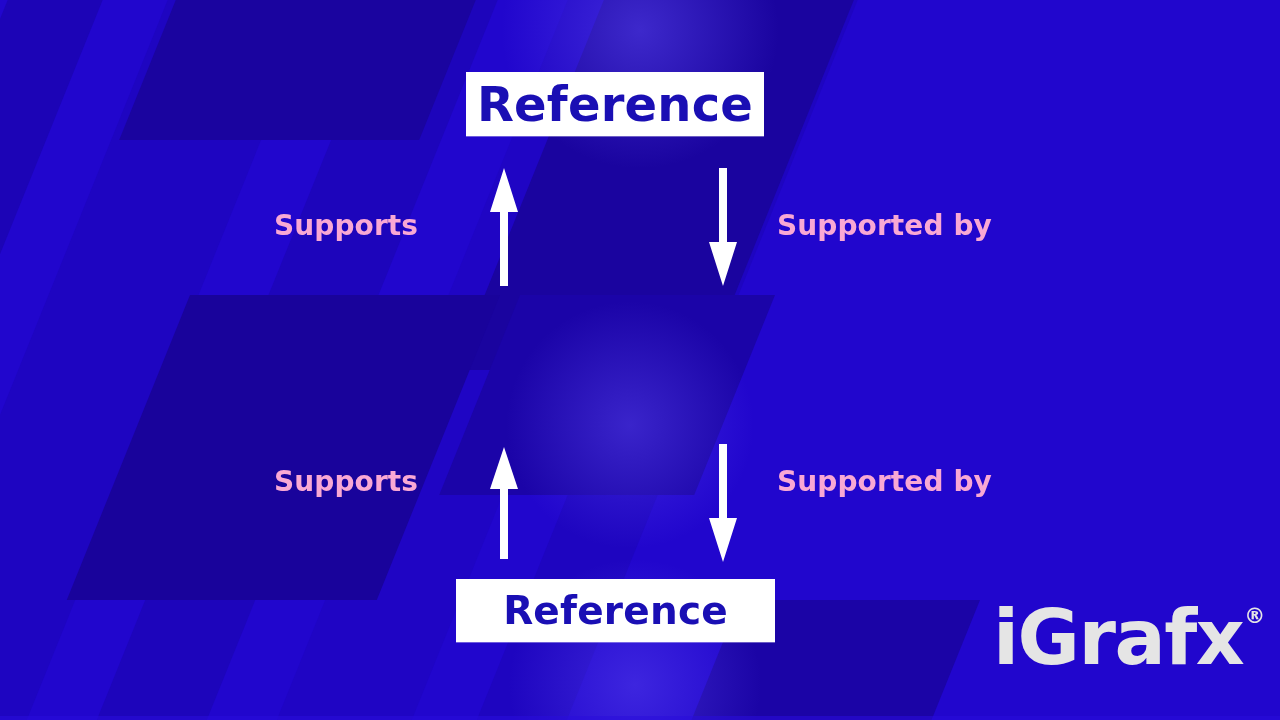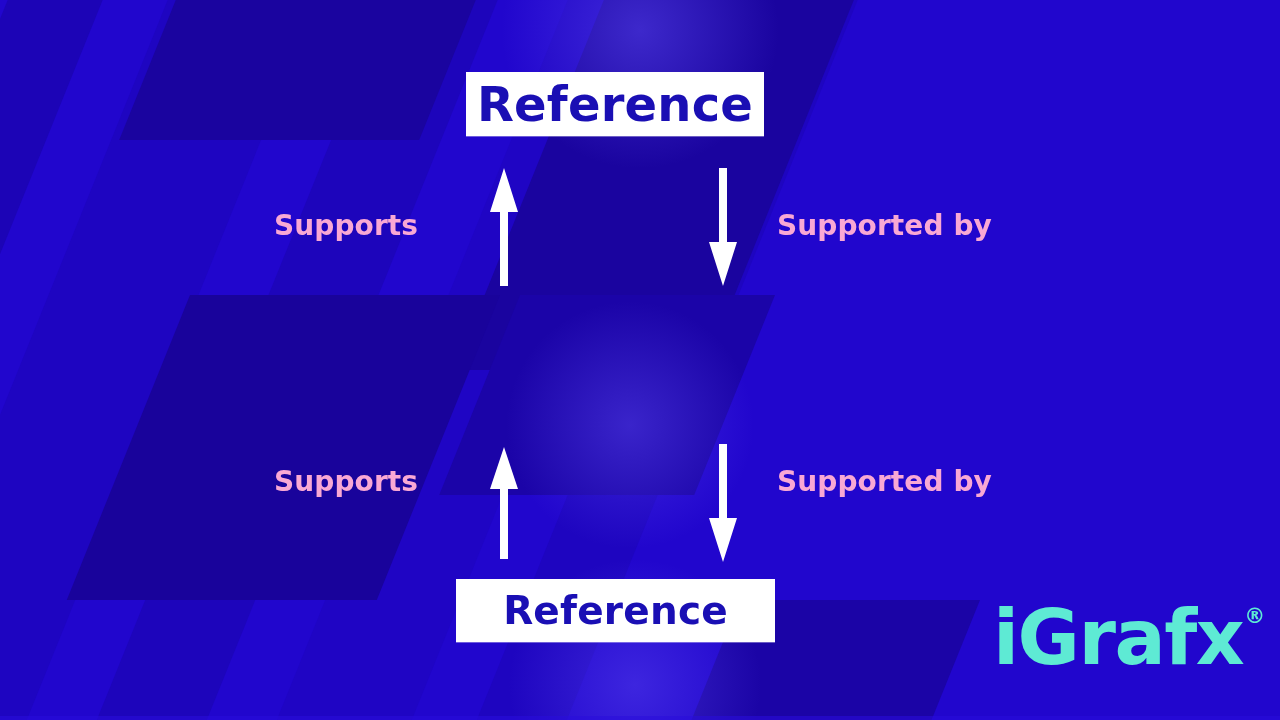--- a/index.html
+++ b/index.html
@@ -106,21 +106,21 @@
   .lbl-supports-1     { left: 274px; top: 209px; }
   .lbl-supported-by-1 { left: 777px; top: 209px; }
   .lbl-supports-2     { left: 274px; top: 465px; }
   .lbl-supported-by-2 { left: 777px; top: 465px; }
 
   
   .logo {
     position: absolute;
     left: 993px;
     top: 600px;
-    color: #5eead4;
+    color: #e5e5e5;
     font-size: 76px;
     font-weight: 700;
     letter-spacing: -1.5px;
     line-height: 1;
     display: flex;
     align-items: flex-start;
     justify-content: center;
   }
   .logo .mark { display: inline-block; }
   .logo .reg {

